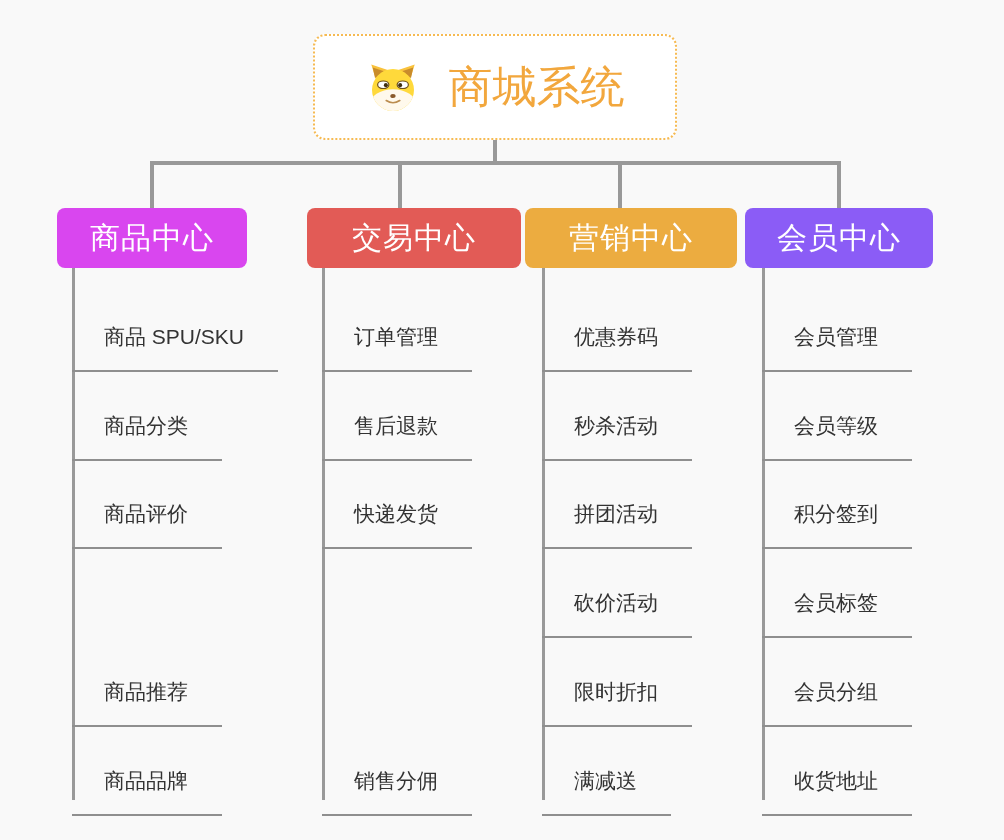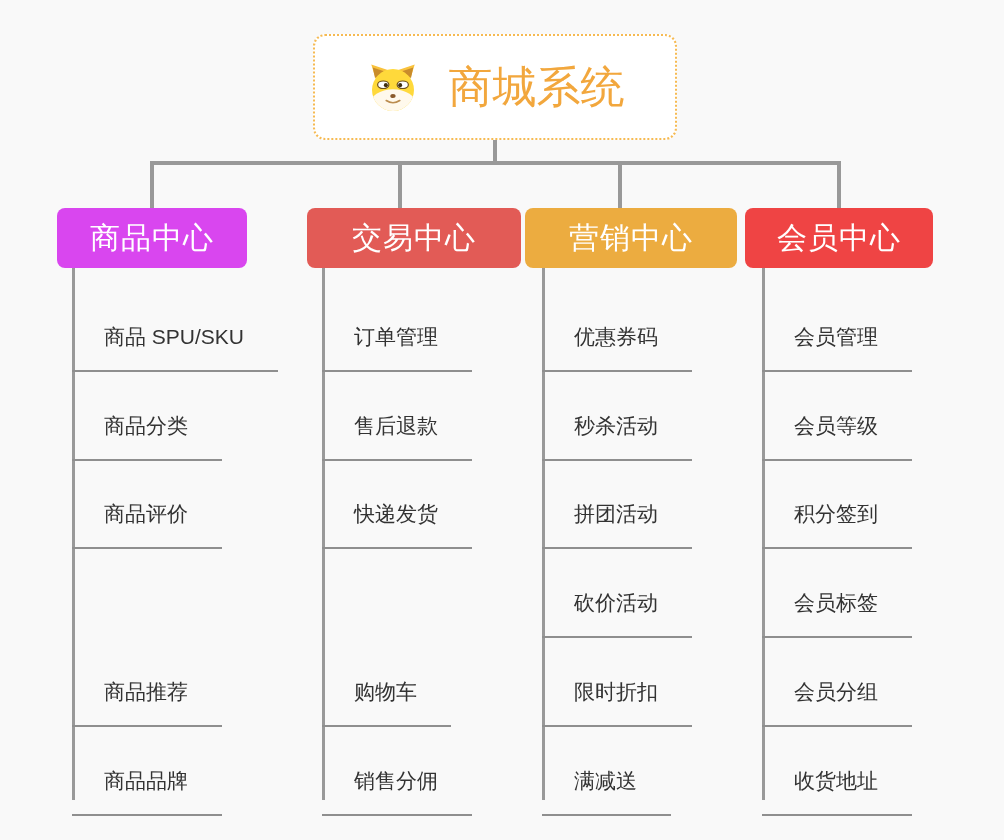--- a/index.html
+++ b/index.html
@@ -77,37 +77,36 @@
         <ellipse cx="36" cy="48" rx="3.6" ry="2.8" fill="#8A5A2B"></ellipse>
         <path d="M27 54 Q36 60 45 54" stroke="#BB8D50" stroke-width="2.2" fill="none" stroke-linecap="round"></path>
       </svg>
     </span>
     <span class="root-label" style="color: rgb(242, 167, 61);">商城系统</span>
   </div>
 
   <div class="branch" id="b0" style="background-color: #d946ef;">商品中心</div>
   <div class="branch" id="b1" style="background-color: rgb(226, 91, 86);">交易中心</div>
   <div class="branch" id="b2" style="background-color: rgb(236, 172, 64);">营销中心</div>
-  <div class="branch" id="b3" style="background-color: #ef4444;">会员中心</div>
+  <div class="branch" id="b3" style="background-color: #8b5cf6;">会员中心</div>
 
   <div class="spine" id="s0" style="background-color: rgb(153, 153, 153);"></div>
   <div class="spine" id="s1" style="background-color: rgb(153, 153, 153);"></div>
   <div class="spine" id="s2" style="background-color: rgb(153, 153, 153);"></div>
   <div class="spine" id="s3" style="background-color: rgb(153, 153, 153);"></div>
 
   <div class="leaf c0 r0">商品 SPU/SKU</div>
   <div class="leaf c0 r1">商品分类</div>
   <div class="leaf c0 r2">商品评价</div>
   <div class="leaf c0 r4">商品推荐</div>
   <div class="leaf c0 r5">商品品牌</div>
 
   <div class="leaf c1 r0">订单管理</div>
   <div class="leaf c1 r1">售后退款</div>
   <div class="leaf c1 r2">快递发货</div>
-  <div class="leaf c1 r4">购物车</div>
   <div class="leaf c1 r5">销售分佣</div>
 
   <div class="leaf c2 r0">优惠券码</div>
   <div class="leaf c2 r1">秒杀活动</div>
   <div class="leaf c2 r2">拼团活动</div>
   <div class="leaf c2 r3">砍价活动</div>
   <div class="leaf c2 r4">限时折扣</div>
   <div class="leaf c2 r5">满减送</div>
 
   <div class="leaf c3 r0">会员管理</div>

